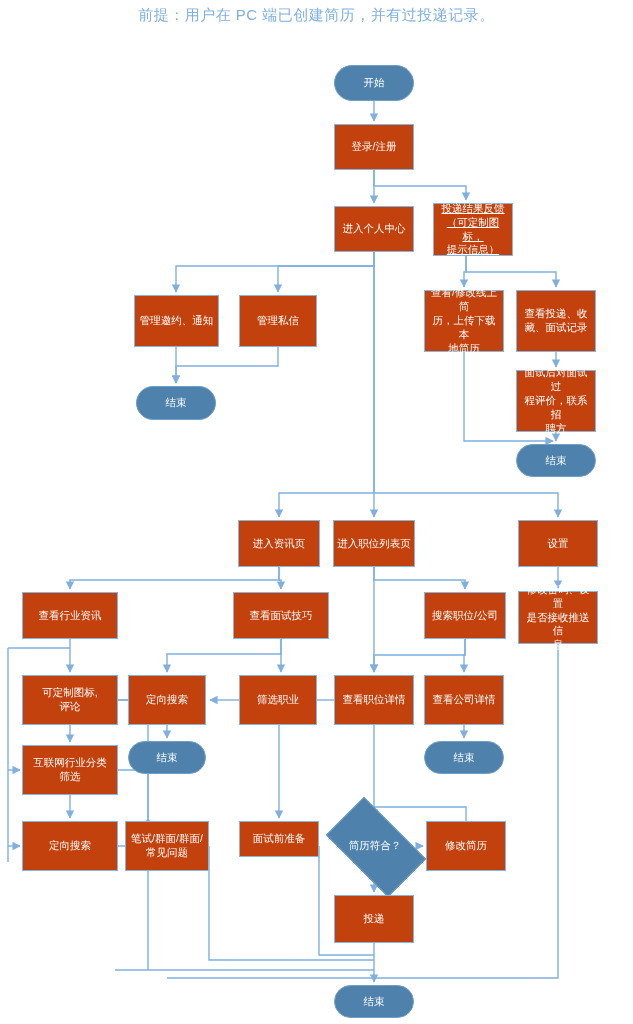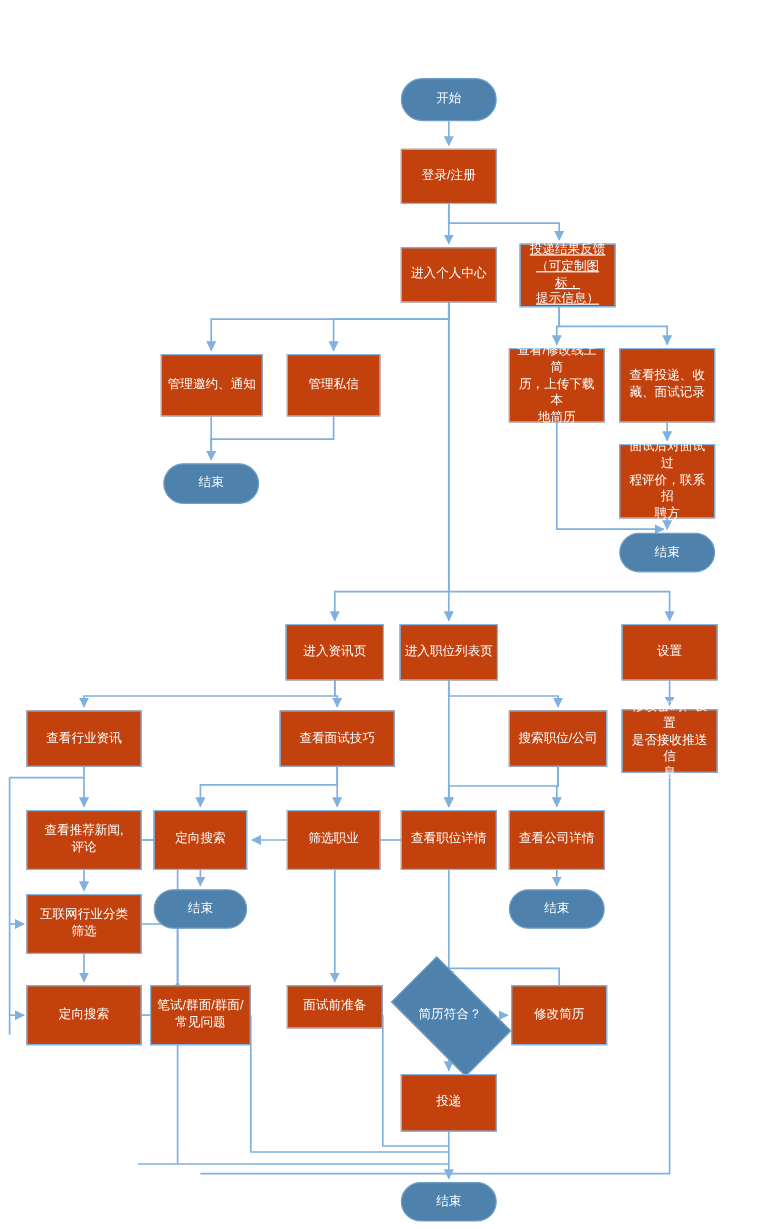--- a/index.html
+++ b/index.html
@@ -23,20 +23,21 @@
     position:absolute;left:0;top:0;width:100%;height:100%;
     background:#4e82ad;transform:rotate(45deg);border:1px solid #6f9fc6;
   }
   .node.decision .lbl{position:relative;z-index:2;}
 </style>
 </head>
 <body>
 
 <div id="canvas">
 
+  <div class="premise">前提：用户在 PC 端已创建简历，并有过投递记录。</div>
 
   <svg class="wires" viewBox="0 0 633 1024" xmlns="http://www.w3.org/2000/svg">
     <defs>
       <marker id="ah" markerWidth="7" markerHeight="7" refX="5.4" refY="3" orient="auto">
         <path d="M0,0 L6,3 L0,6 z" fill="#7fb0e0"></path>
       </marker>
     </defs>
     <g fill="none" stroke="#7fb0e0" stroke-width="1.4" marker-end="url(#ah)">
       <path d="M374,101 L374,121"></path>
       <path d="M374,170 L374,186 L374,186 L374,203"></path>
@@ -153,21 +154,21 @@
       <div class="node process" style="left: 22px; top: 592px; width: 96px; height: 47px;">
         <span class="lbl">查看行业资讯</span>
       </div>
       <div class="node process" style="left: 233px; top: 592px; width: 96px; height: 47px;">
         <span class="lbl">查看面试技巧</span>
       </div>
       <div class="node process" style="left: 424px; top: 592px; width: 82px; height: 47px;">
         <span class="lbl">搜索职位/公司</span>
       </div>
       <div class="node process" style="left: 22px; top: 675px; width: 96px; height: 50px;">
-        <span class="lbl">查看推荐新闻,
+        <span class="lbl">可定制图标,
 评论</span>
       </div>
       <div class="node process" style="left: 128px; top: 675px; width: 78px; height: 50px;">
         <span class="lbl">定向搜索</span>
       </div>
       <div class="node process" style="left: 239px; top: 675px; width: 78px; height: 50px;">
         <span class="lbl">筛选职业</span>
       </div>
       <div class="node process" style="left: 334px; top: 675px; width: 80px; height: 50px;">
         <span class="lbl">查看职位详情</span>

